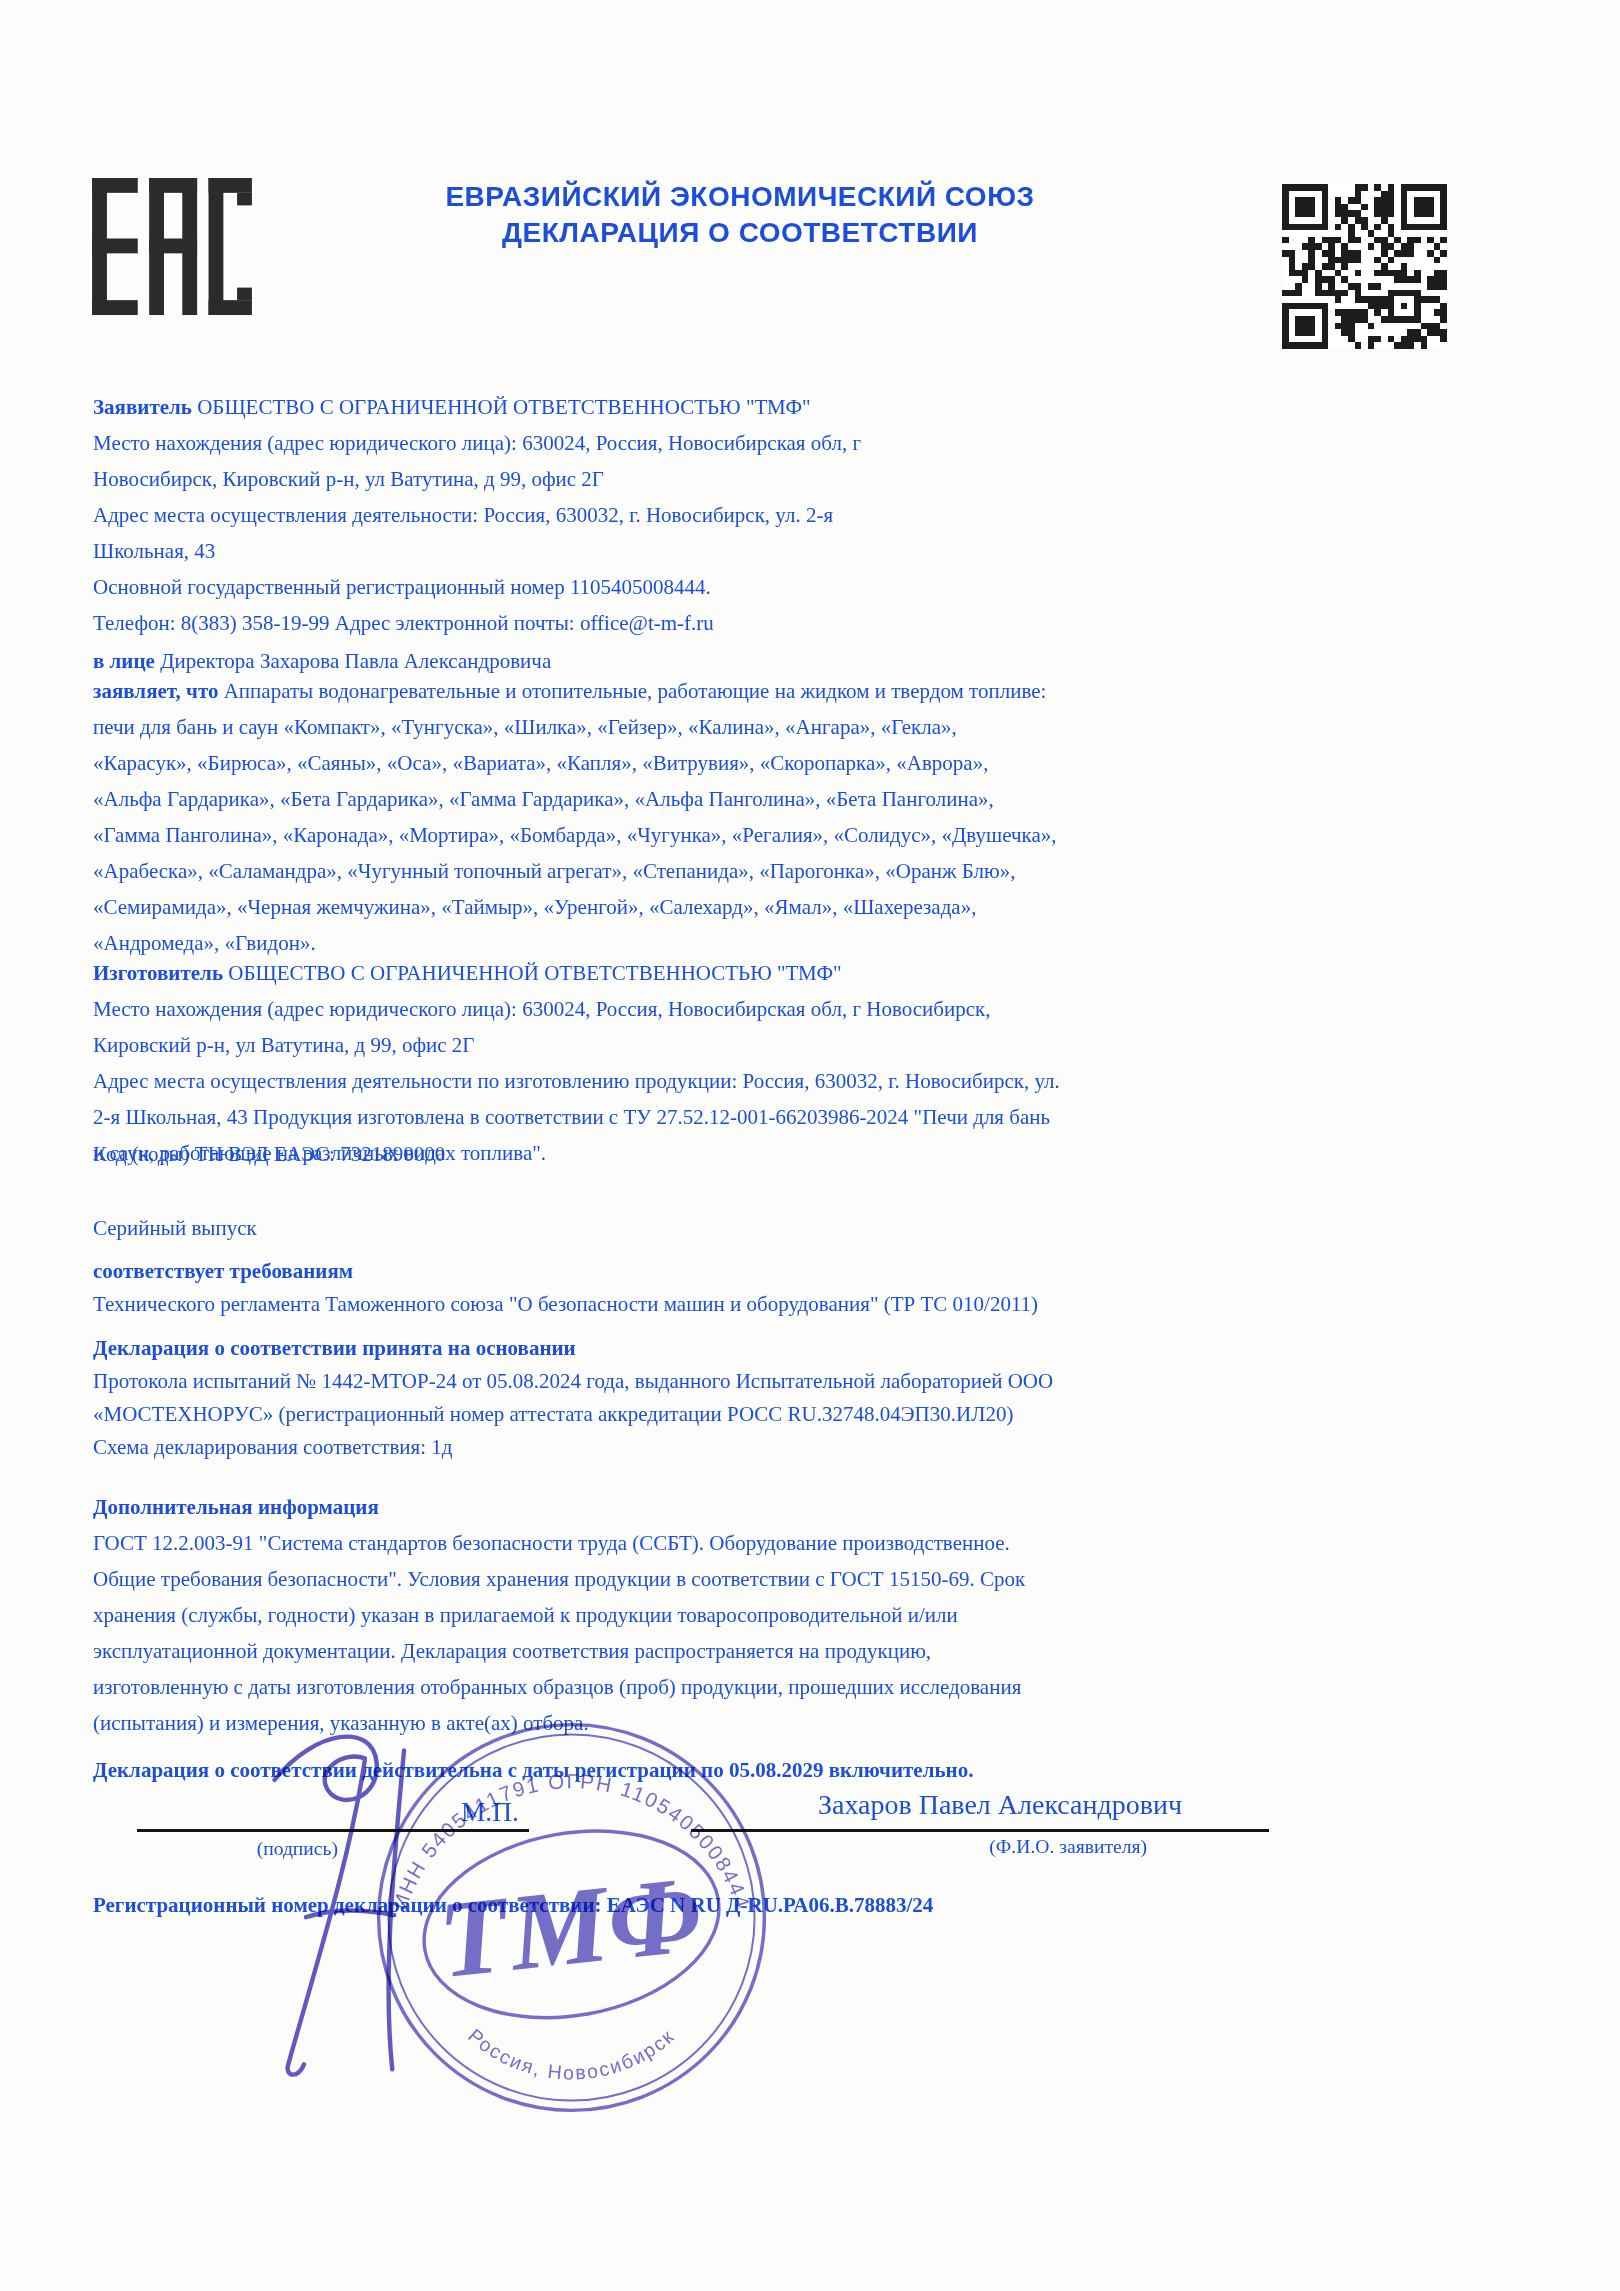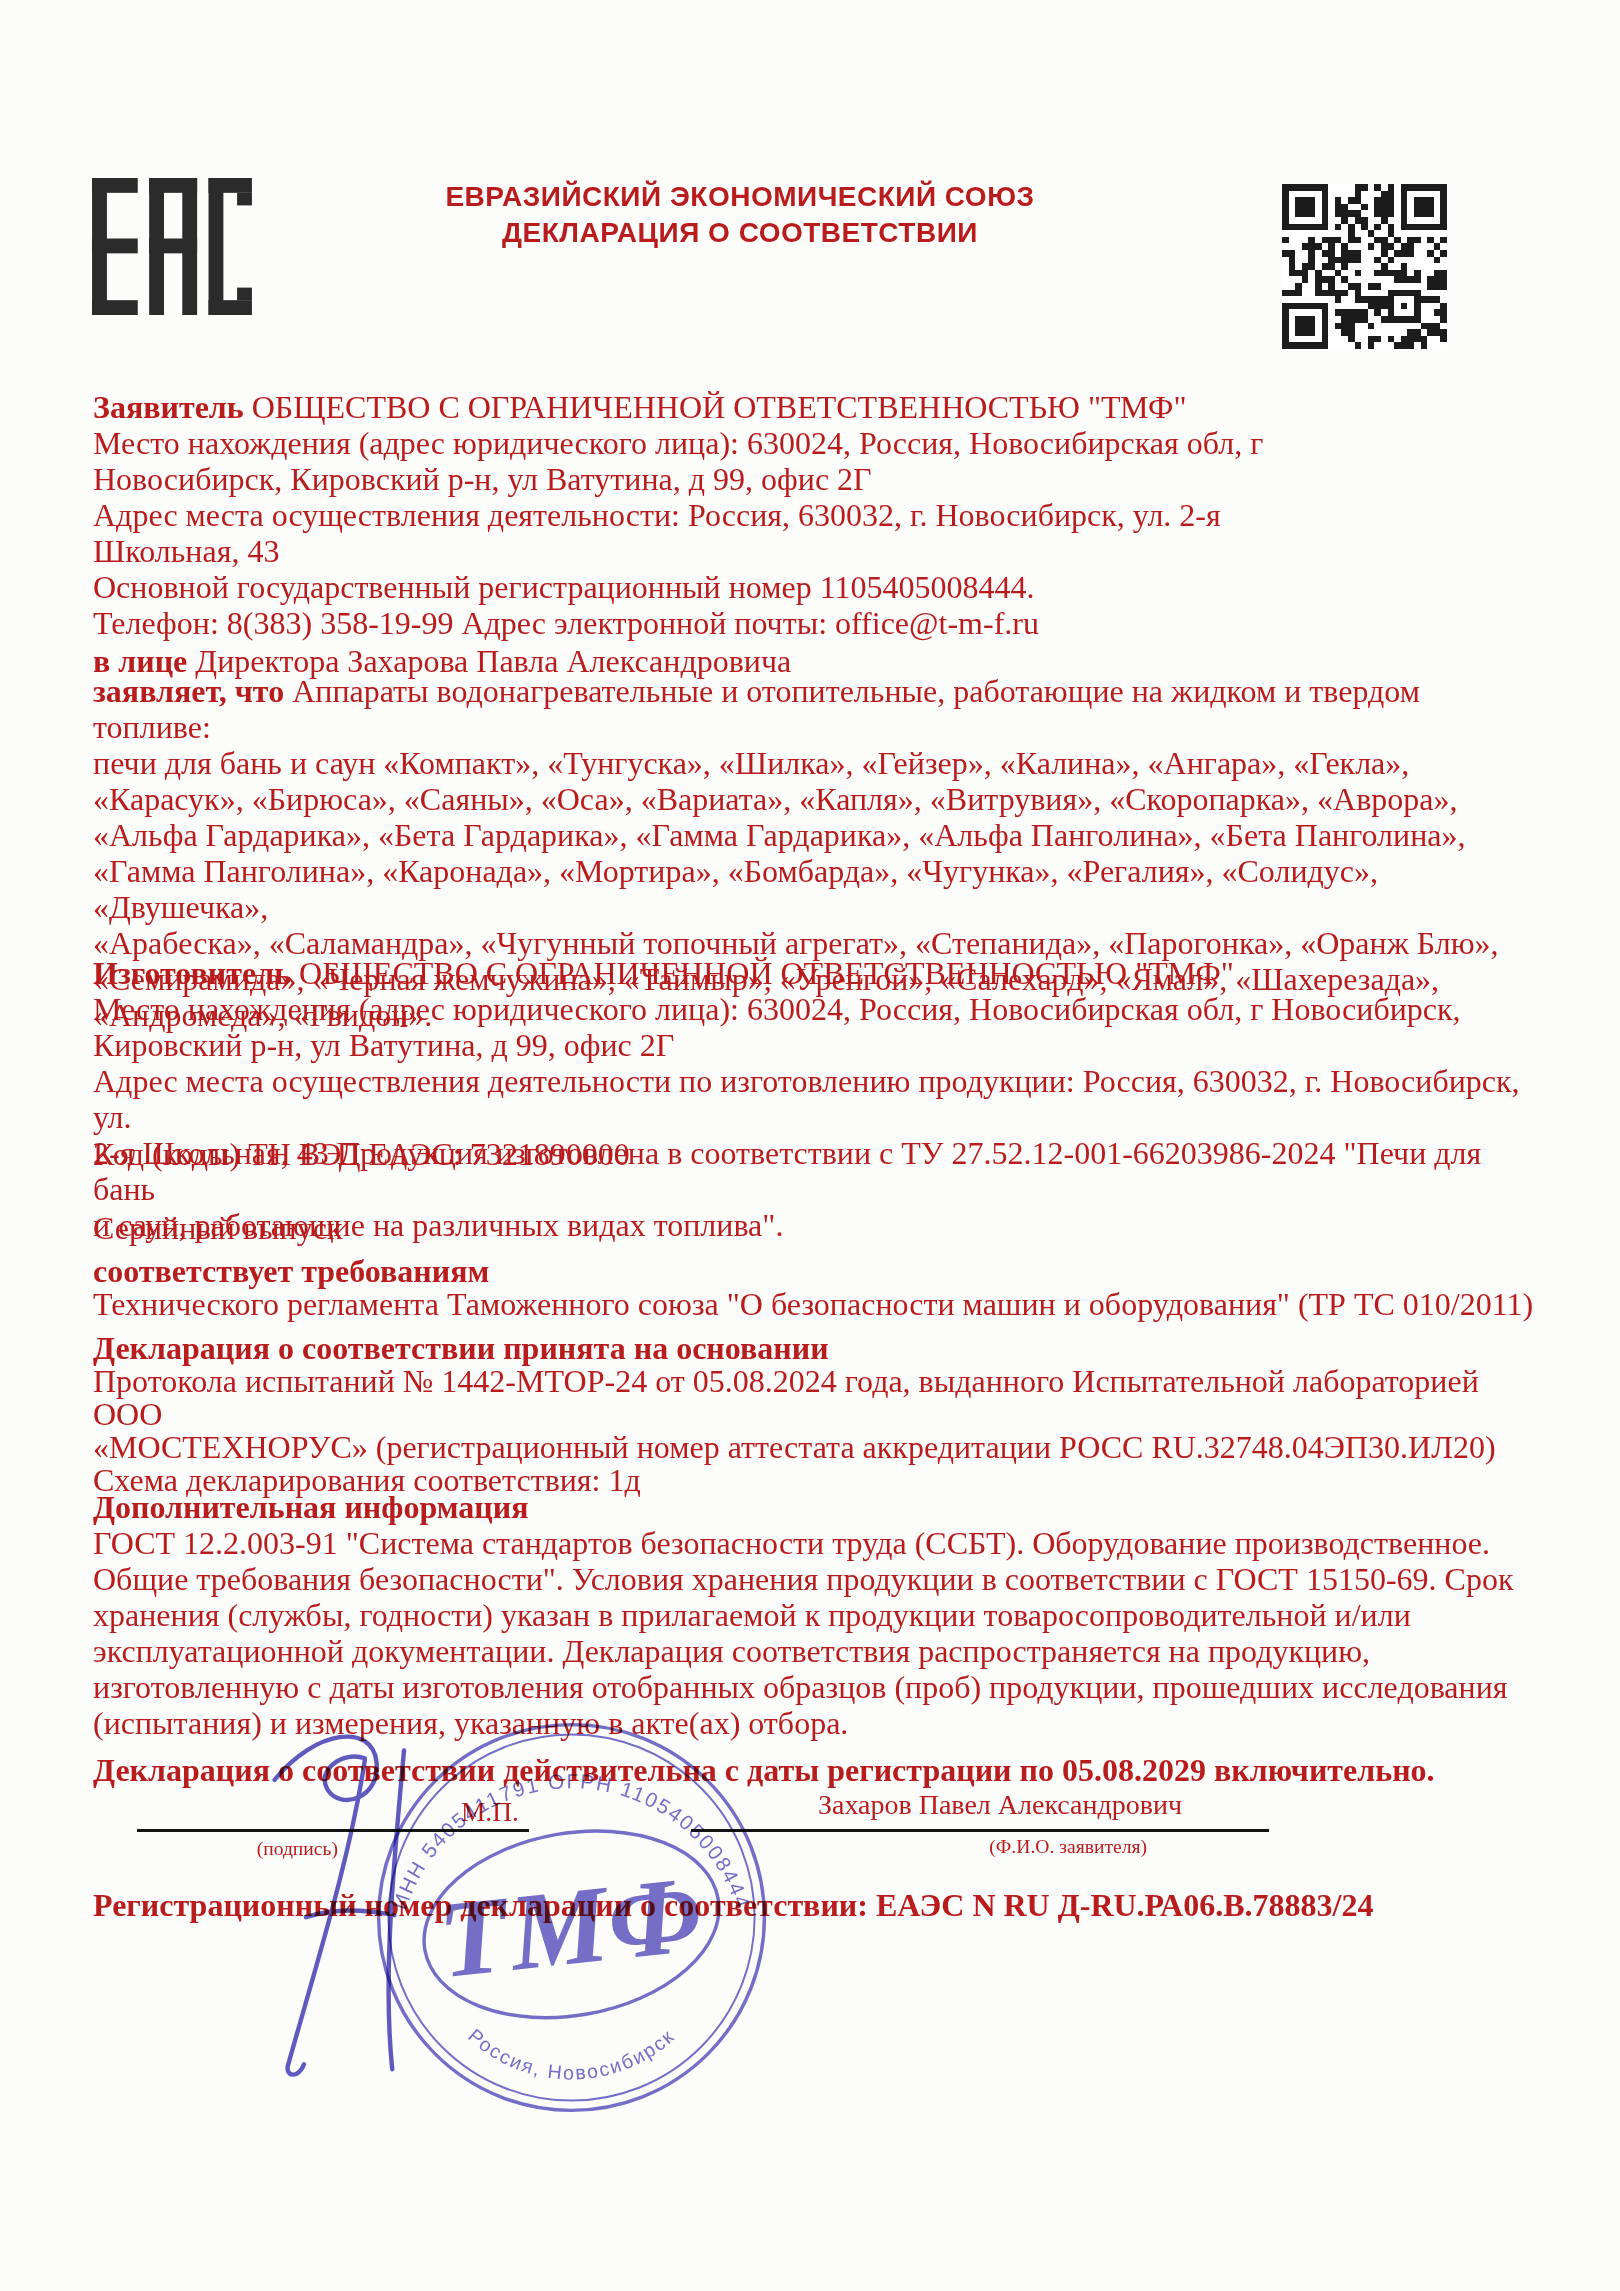--- a/index.html
+++ b/index.html
@@ -1,18 +1,18 @@
 <!DOCTYPE html>
 <html><head>
 <meta charset="utf-8">
 <style>
   html,body{margin:0;padding:0;background:#8a8a8a;}
   .page{position:relative;width:1620px;height:2292px;margin:0 auto;background:#fcfcfa;
-        font-family:"Liberation Serif","DejaVu Serif",serif;color:#b91c1c;overflow:hidden;}
-  .para{position:absolute;left:93px;width:1446px;font-size:32px;line-height:36px;}
+        font-family:"Liberation Serif","DejaVu Serif",serif;color:#1d4ed8;overflow:hidden;}
+  .para{position:absolute;left:93px;width:1446px;font-size:21px;line-height:36px;}
   .pre{white-space:pre-line;}
   .blk{display:block;}
   .tight{line-height:33px;}
   b{font-weight:bold;}
   .title{position:absolute;left:333px;top:179px;width:814px;text-align:center;
          font-family:"Liberation Sans","DejaVu Sans",sans-serif;font-weight:bold;
          font-size:28px;line-height:36px;letter-spacing:0.5px;}
   .eac-logo{position:absolute;left:92px;top:178px;}
   .qr{position:absolute;left:1282px;top:184px;}
   .boldline{font-weight:bold;}

